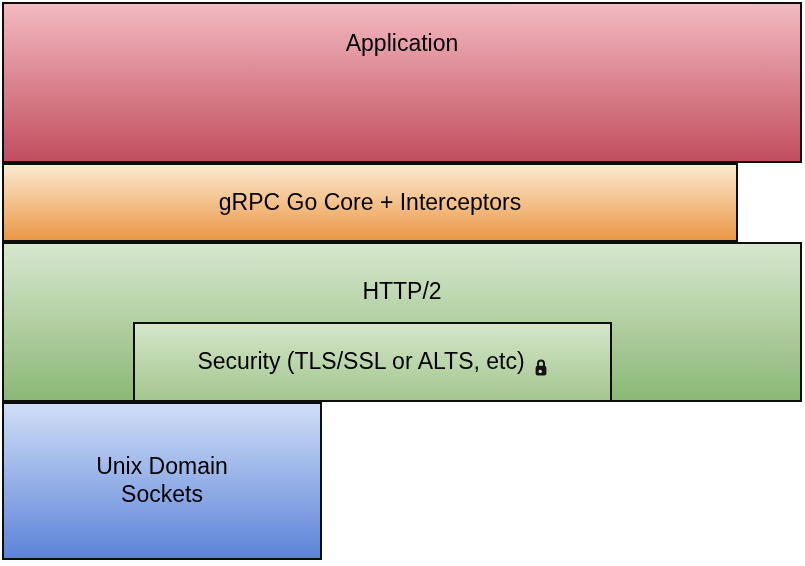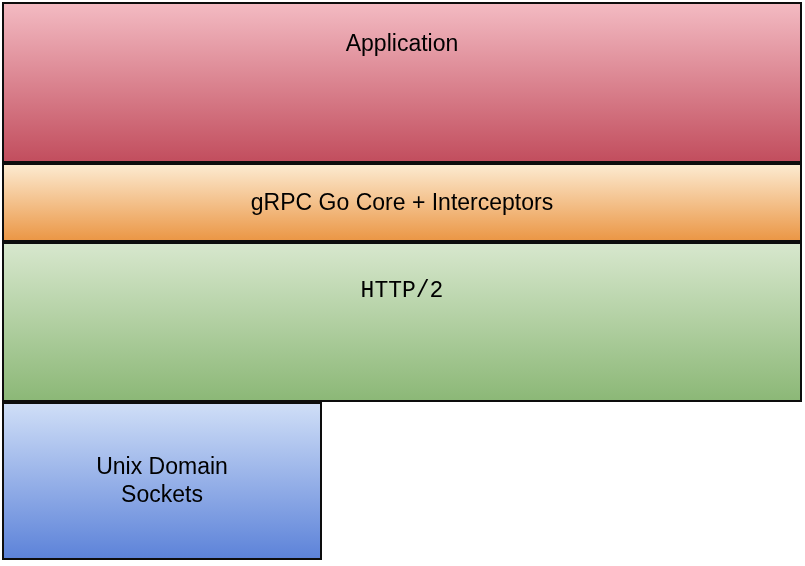--- a/index.html
+++ b/index.html
@@ -32,29 +32,29 @@
     left: 2px; top: 2px; width: 800px; height: 161px;
     background: linear-gradient(to bottom, #f3bac2 0%, #c24e5e 100%);
     align-items: flex-start;
   }
   .box-application .label { padding-top: 26px; }
   .box-stubs {
     left: 2px; top: 77px; width: 639px; height: 86px;
     background: linear-gradient(to bottom, #fcead0 0%, #eb9746 100%);
   }
   .box-grpc {
-    left: 2px; top: 163px; width: 800px; height: 79px;
+    left: 2px; top: 163px; width: 736px; height: 79px;
     background: linear-gradient(to bottom, #fcead0 0%, #eb9746 100%);
   }
   .box-http2 {
     left: 2px; top: 242px; width: 800px; height: 160px;
     background: linear-gradient(to bottom, #d7e7cd 0%, #8cb877 100%);
     align-items: flex-start;
   }
-  .box-http2 .label { padding-top: 34px; font-family: Liberation Mono, monospace; }
+  .box-http2 .label { padding-top: 34px; }
   .box-security {
     left: 133px; top: 322px; width: 479px; height: 80px;
     background: linear-gradient(to bottom, #d5e6cb 0%, #a3c68e 100%);
     gap: 9px;
   }
   .box-uds {
     left: 2px; top: 402px; width: 320px; height: 158px;
     background: linear-gradient(to bottom, #cfdef7 0%, #5d83d9 100%);
     text-align: center;
   }
@@ -83,19 +83,29 @@
 
 
   <div class="box box-grpc">
     <span class="label">gRPC Go Core + Interceptors</span>
   </div>
 
   <div class="box box-http2">
     <span class="label">HTTP/2</span>
   </div>
 
+  <div class="box box-security">
+    <span class="label">Security (TLS/SSL or ALTS, etc)</span>
+    <span class="lock-icon">
+      <svg width="14" height="18" viewBox="0 0 14 18" xmlns="http://www.w3.org/2000/svg">
+        <path d="M4 9 V5.6 a3 3 0 0 1 6 0 V9" fill="none" stroke="#141414" stroke-width="2"></path>
+        <rect x="1.6" y="7.8" width="10.8" height="9.6" rx="2.2" fill="#141414"></rect>
+        <circle cx="6.3" cy="13.4" r="1.7" fill="#cfe0c4"></circle>
+      </svg>
+    </span>
+  </div>
 
   <div class="box box-uds">
     <span class="label">Unix Domain Sockets</span>
   </div>
 
 
 </div>
 
 </body></html>

